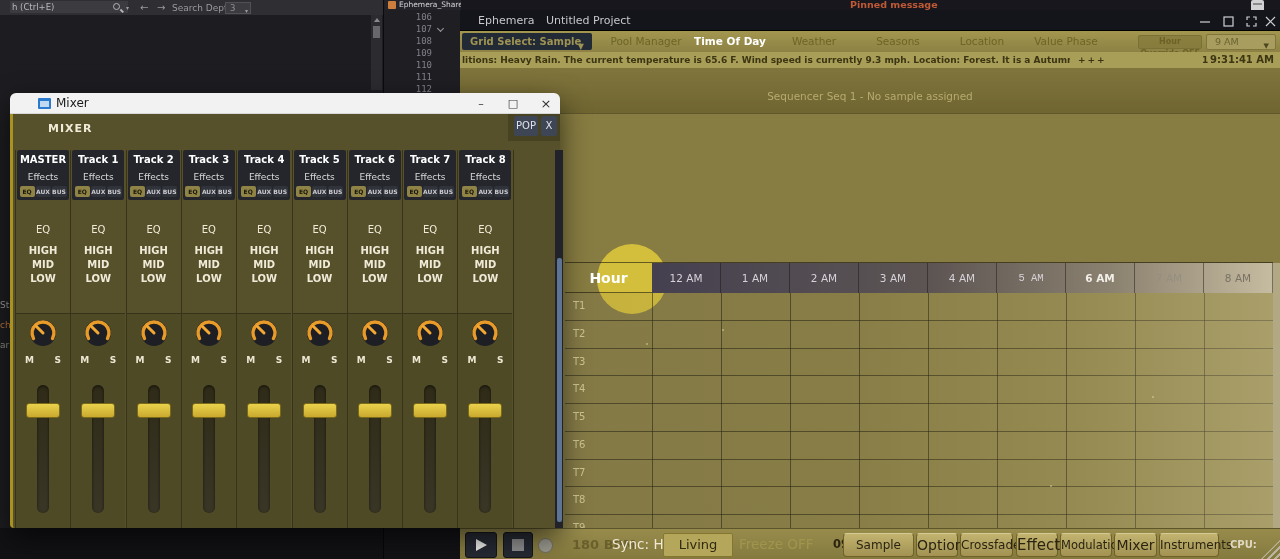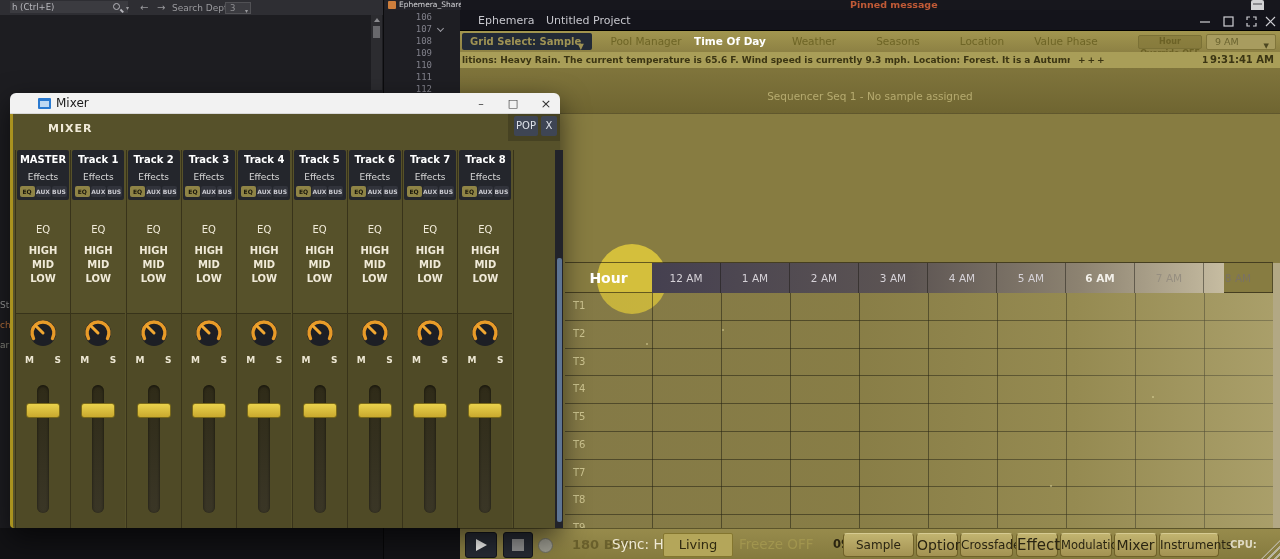--- a/index.html
+++ b/index.html
@@ -73,21 +73,21 @@
   .timeline { left:0; top:112px; width:820px; height:406px; background:#877c41; }
   .gridbg { left:105px; top:171px; width:708px; height:333px; background:#8c8146; }
   .gridtint { left:105px; top:171px; width:708px; height:333px;
     background:linear-gradient(90deg, rgba(60,55,72,0.10) 0%, rgba(60,55,72,0.05) 40%,
     rgba(230,220,180,0.10) 72%, rgba(238,228,188,0.30) 100%); pointer-events:none; }
   .moon { left:137px; top:122px; width:70px; height:70px; border-radius:50%; background:#d4bf3c; }
   .trow { left:105px; width:708px; height:28px; border-bottom:1px solid rgba(35,32,14,0.55); }
   .trow span { position:absolute; left:8px; top:7px; font-size:10px; color:#ded598; }
   .vline { top:171px; width:1px; height:333px; background:rgba(35,32,14,0.55); }
   .hband-line { left:105px; width:708px; height:1px; background:rgba(25,22,10,0.6); }
-  .hourstrip { left:192px; top:141px; width:572px; height:30px;
+  .hourstrip { left:192px; top:141px; width:621px; height:30px;
                background:linear-gradient(90deg,#454050,#5d5553 45%,#8d8371 75%,#c6bca1); }
   .hour-cell { position:absolute; top:0; width:69px; height:30px; line-height:30px; text-align:center;
                font-size:10.5px; color:#d6d2d8; border-right:1px solid rgba(20,18,12,0.45); }
   .hour-cell.h6 { color:#f2efe9; font-weight:bold; }
   .hour-cell.h7 { color:#968e80; }
   .hour-cell.h8 { color:#7a7264; }
   .trackcell { left:105px; top:141px; width:87px; height:30px; line-height:30px; text-align:center;
                color:#ffffff; font-weight:bold; font-size:14px; }
   .sectionbar { left:192px; top:114px; width:628px; height:27px;
                 background:linear-gradient(90deg,#3a3542,#6a5f58 55%,#cdc3a8); }
@@ -310,21 +310,21 @@
         </div>
       <div class="abs gridtint"></div>
       <div class="abs hband-line" style="top:140px;"></div>
       <div class="abs hband-line" style="top:170px;"></div>
       <div class="abs hourstrip" id="hourstrip">
           <div class="hour-cell" style="left: 0px;">12 AM</div>
           <div class="hour-cell" style="left: 69px;">1 AM</div>
           <div class="hour-cell" style="left: 138px;">2 AM</div>
           <div class="hour-cell" style="left: 207px;">3 AM</div>
           <div class="hour-cell" style="left: 276px;">4 AM</div>
-          <div class="hour-cell" style="left: 345px;">5 AM</div>
+          <div class="hour-cell" style="left: 345px; font-family: Liberation Mono, monospace;">5 AM</div>
           <div class="hour-cell h6" style="left: 414px;">6 AM</div>
           <div class="hour-cell h7" style="left: 483px;">7 AM</div>
           <div class="hour-cell h8" style="left: 552px;">8 AM</div>
         </div>
       <div class="abs trackcell">Hour</div>
       <div class="abs rightstrip"></div>
 
       <div id="specks">
           <div class="abs speck" style="left: 186px; top: 221px;"></div>
           <div class="abs speck" style="left: 262px; top: 207px;"></div>

